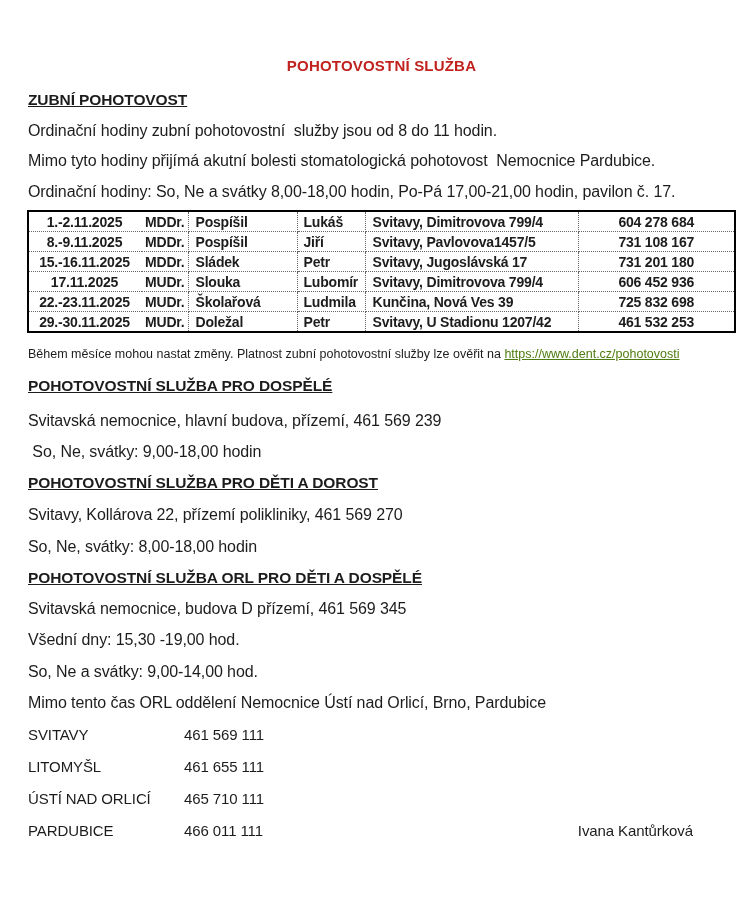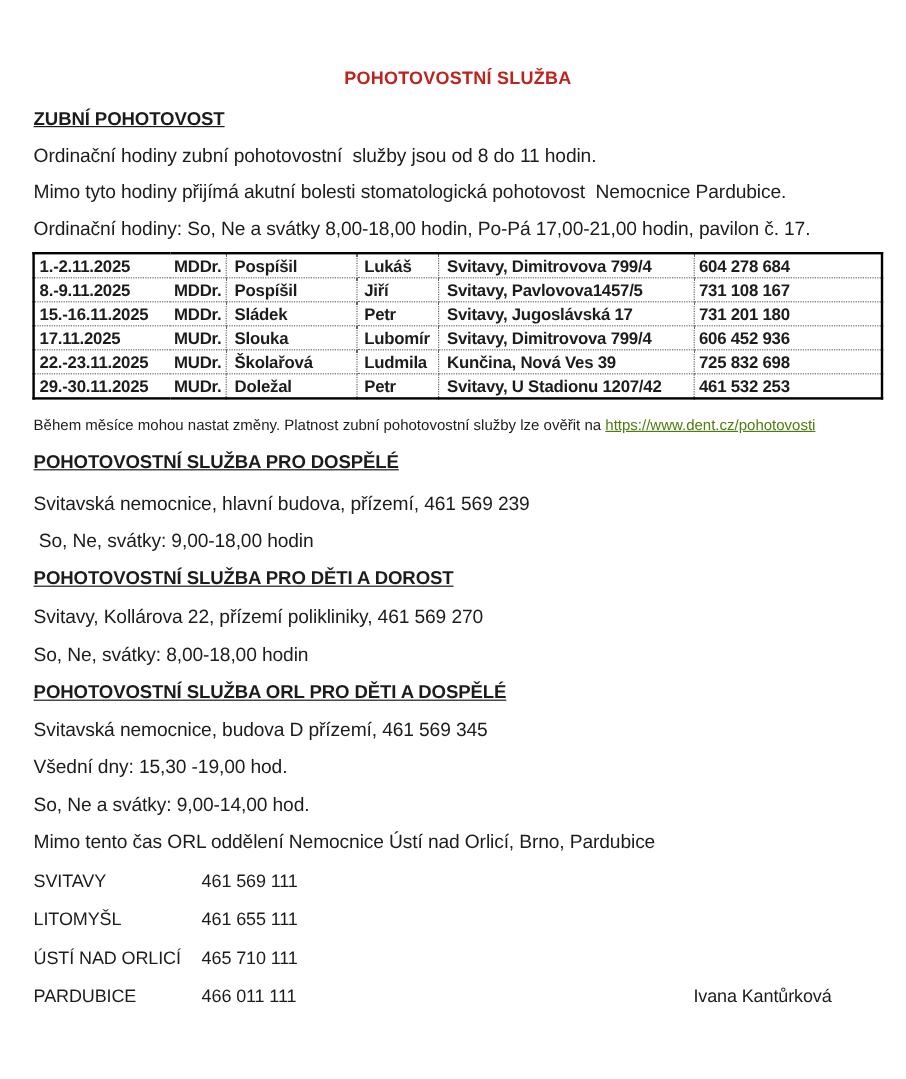--- a/index.html
+++ b/index.html
@@ -61,41 +61,42 @@
   table.schedule td {
     border: 1px dotted #666666;
     height: 19px;
     font-size: 14px;
     font-weight: 700;
     letter-spacing: -0.2px;
     padding: 0 4px;
     overflow: hidden;
     white-space: nowrap;
   }
-  table.schedule td.c-date  { text-align: left;  border-right: none; padding-right: 6px; }
+  table.schedule td.c-date  { text-align: center;  border-right: none; padding-right: 6px; }
   table.schedule td.c-titul { text-align: center; border-left: none;  padding: 0 2px; }
   table.schedule td.c-sur   { text-align: left;   padding-left: 7px; }
   table.schedule td.c-first { text-align: left;   padding-left: 6px; }
   table.schedule td.c-addr  { text-align: left;   padding-left: 7px; }
-  table.schedule td.c-phone { text-align: left; }
+  table.schedule td.c-phone { text-align: center; }
 
   .note {
     font-size: 12.5px;
     line-height: 16px;
     letter-spacing: 0;
     white-space: pre-wrap;
   }
   .note a { text-decoration: underline; cursor: pointer; }
 
   .contact-row {
     position: relative;
     display: flex;
     font-size: 15px;
     line-height: 20px;
     letter-spacing: -0.1px;
+    gap: 16px;
   }
   .contact-city { width: 140px; flex: 0 0 140px; }
   .contact-phone { }
   .signature {
     position: absolute;
     right: 42px;
     top: 0;
     font-size: 15px;
     line-height: 20px;
   }

